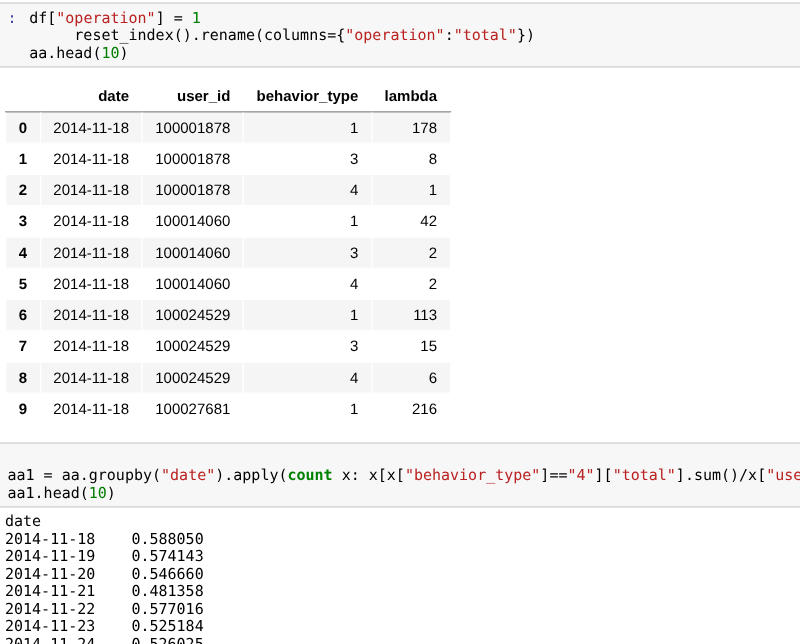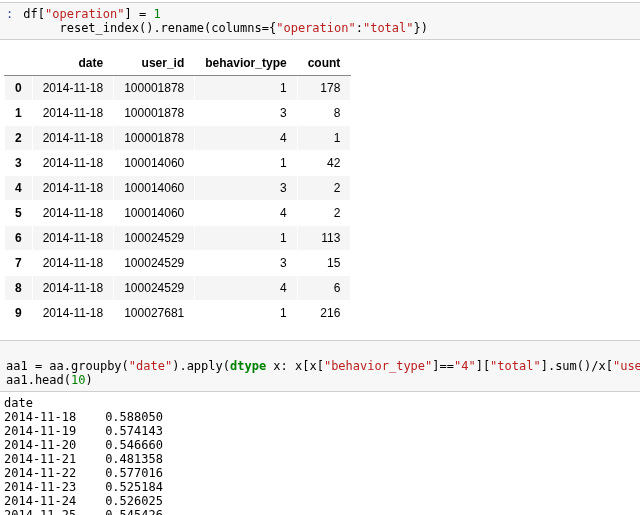--- a/index.html
+++ b/index.html
@@ -23,31 +23,32 @@
   pre.plain{margin:4px 0 4px 4px;font-family:Consolas,Menlo,monospace;font-size:12px}
 </style>
 </head>
 <body>
 
 <div class="cell code">
   <span class="prompt">:</span>
   <div class="code-body">
 <pre>df[<span class="s-str">"operation"</span>] = <span class="s-num">1</span></pre>
 <pre>     reset_index().rename(columns={<span class="s-str">"operation"</span>:<span class="s-str">"total"</span>})</pre>
+<pre>aa.head(<span class="s-num">10</span>)</pre>
   </div>
 </div>
 
 <table class="df">
   <thead>
       <tr id="df-head">
         <th></th>
         <th>date</th>
         <th>user_id</th>
         <th>behavior_type</th>
-        <th>count</th>
+        <th>lambda</th>
       </tr>
     </thead>
   <tbody id="df-body">
       <tr class="even">
         <th>0</th>
         <td>2014-11-18</td>
         <td>100001878</td>
         <td>1</td>
         <td>178</td>
       </tr>
@@ -113,21 +114,21 @@
         <td>100027681</td>
         <td>1</td>
         <td>216</td>
       </tr>
     </tbody>
 </table>
 
 <div class="cell code">
   <span class="prompt blank">:</span>
   <div class="code-body">
-<pre>aa1 = aa.groupby(<span class="s-str">"date"</span>).apply(<span class="s-kw">dtype</span> x: x[x[<span class="s-str">"behavior_type"</span>]==<span class="s-str">"4"</span>][<span class="s-str">"total"</span>].sum()/x[<span class="s-str">"user_id"</span>].nunique())</pre>
+<pre>aa1 = aa.groupby(<span class="s-str">"date"</span>).apply(<span class="s-kw">count</span> x: x[x[<span class="s-str">"behavior_type"</span>]==<span class="s-str">"4"</span>][<span class="s-str">"total"</span>].sum()/x[<span class="s-str">"user_id"</span>].nunique())</pre>
 <pre>aa1.head(<span class="s-num">10</span>)</pre>
   </div>
 </div>
 
 <pre class="plain" id="series-out">date
 2014-11-18    0.588050
 2014-11-19    0.574143
 2014-11-20    0.546660
 2014-11-21    0.481358
 2014-11-22    0.577016

